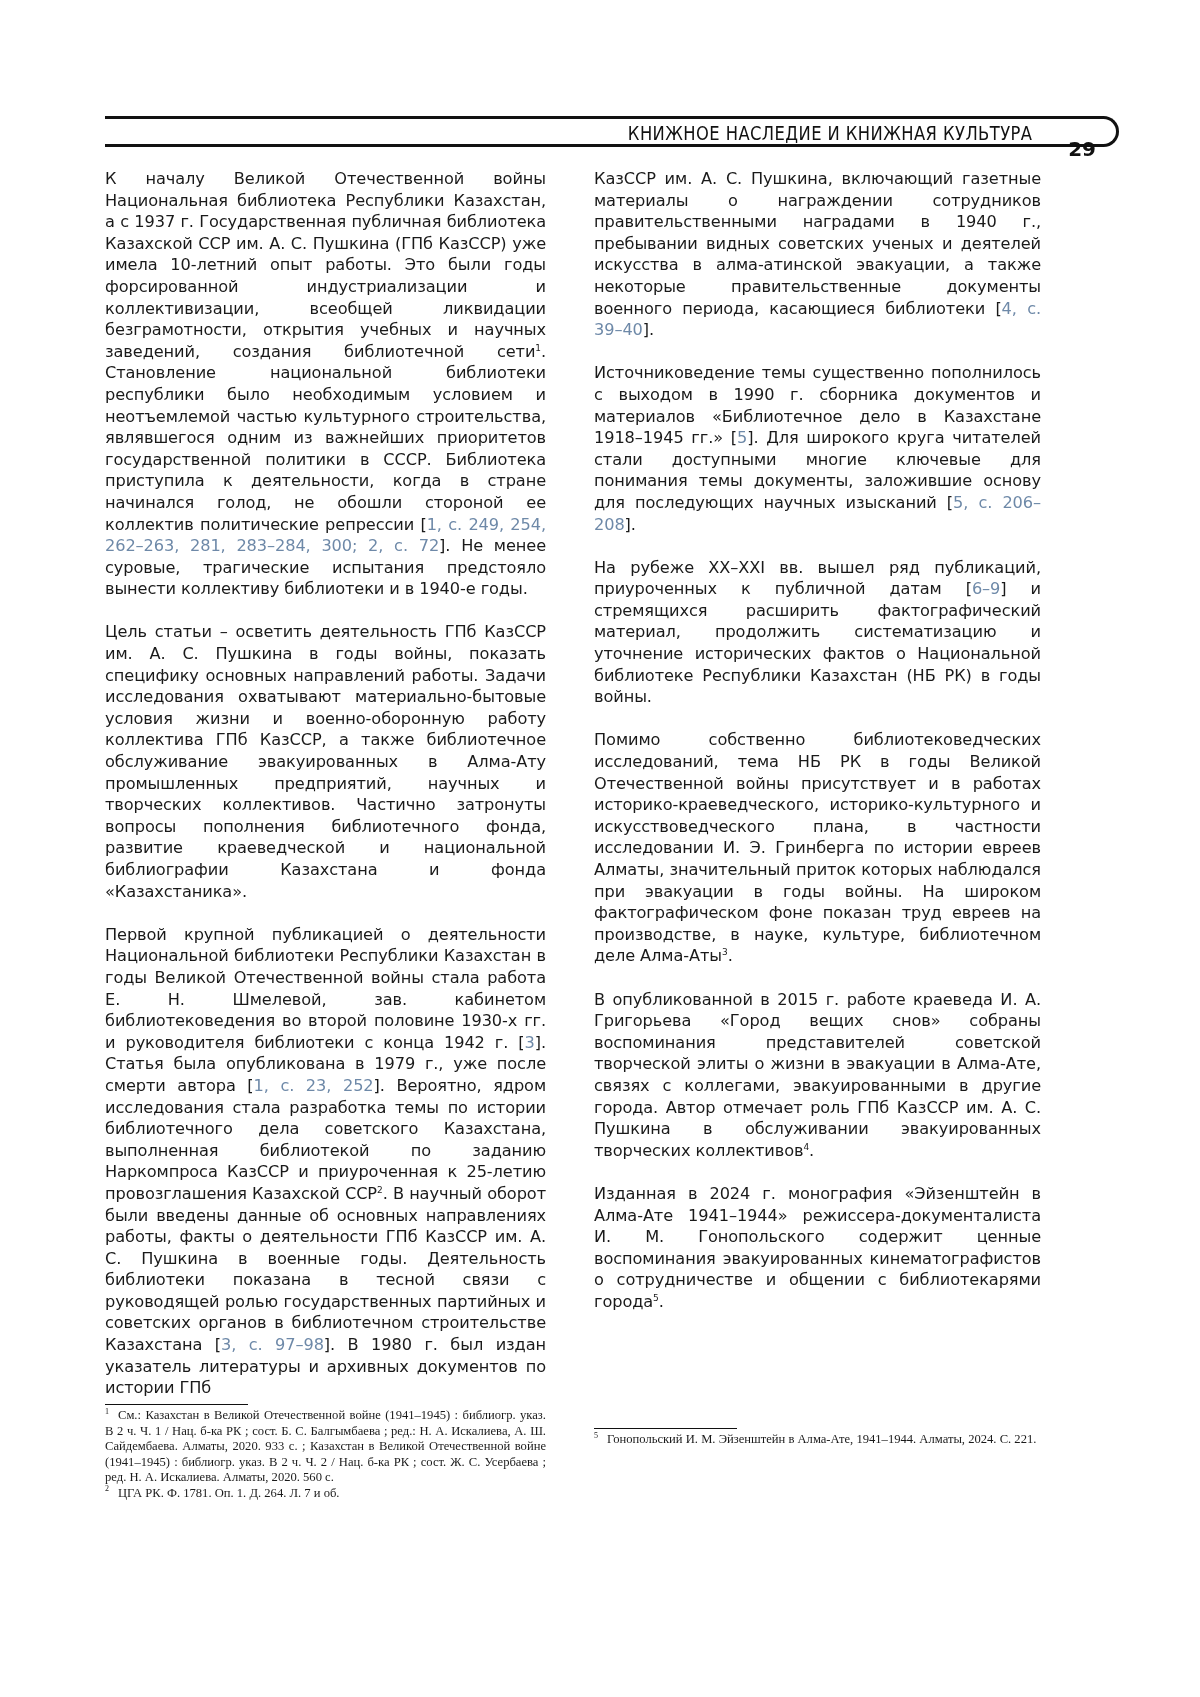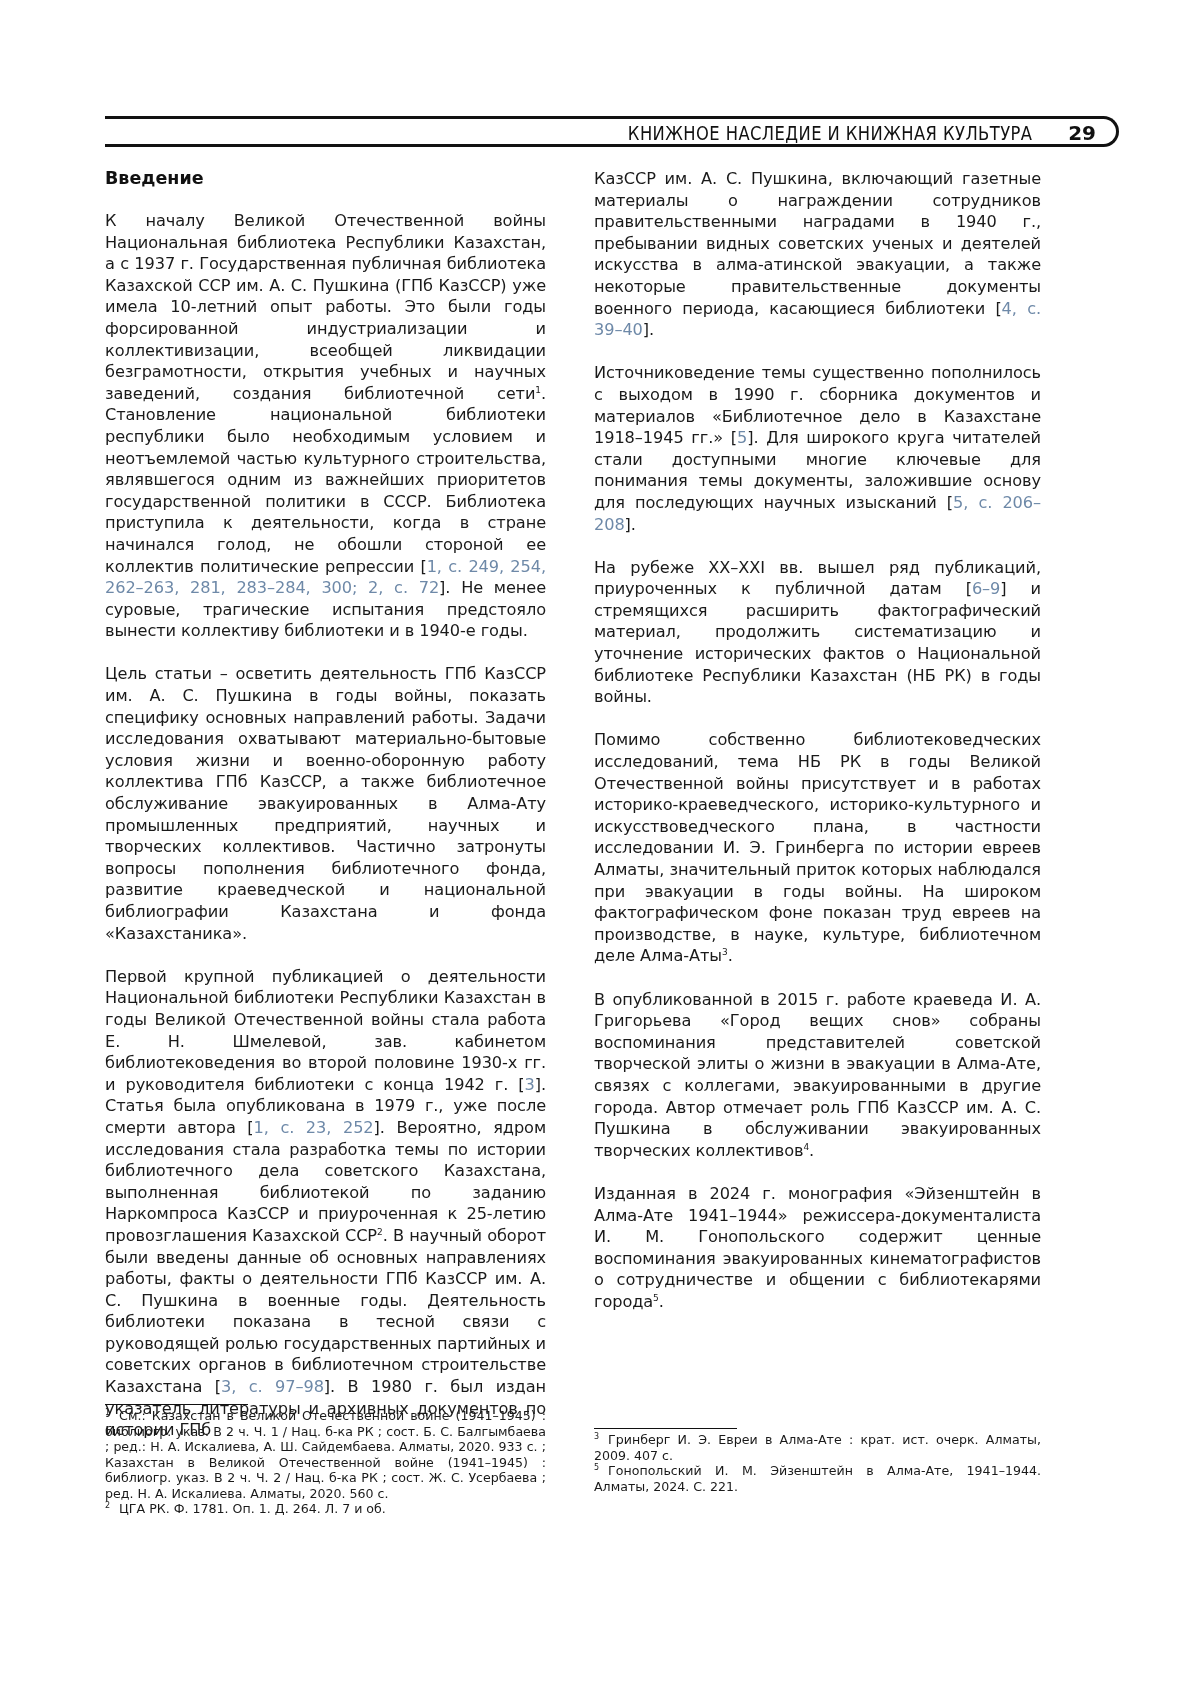--- a/index.html
+++ b/index.html
@@ -4,47 +4,46 @@
 <style>
   html, body { margin: 0; padding: 0; background: #ffffff; }
   body { width: 1200px; height: 1697px; position: relative; overflow: hidden;
          font-family: "DejaVu Sans", "Liberation Sans", sans-serif; color: #1a1a1a; }
   .page-header { position: absolute; left: 105px; top: 116px; width: 1014px; height: 31px;
                  border-top: 3px solid #111; border-bottom: 3px solid #111;
                  border-right: 3px solid #111; border-radius: 0 18px 18px 0; box-sizing: border-box; }
   .header-title { position: absolute; right: 84px; top: 3px; font-family: "DejaVu Sans", sans-serif;
                   font-size: 19px; letter-spacing: 0.5px; color: #111; transform: scaleX(0.86);
                   transform-origin: right center; white-space: nowrap; }
-  .page-number { position: absolute; right: 20px; top: 2px; font-weight: bold; font-size: 20px; color: #111; }
+  .page-number { position: absolute; right: 20px; top: 18px; font-weight: bold; font-size: 20px; color: #111; }
   .col { position: absolute; top: 168px; font-size: 16.2px; line-height: 21.6px; }
   .col-left { left: 105px; width: 441px; }
   .col-right { left: 594px; width: 447px; }
   .col p { margin: 0 0 21.6px 0; text-align: justify; hyphens: manual; letter-spacing: -0.1px; }
   .col h2 { margin: 0; font-size: 17.5px; line-height: 21px; font-weight: bold; color: #111; }
   .col h2.intro { margin-bottom: 21px; }
   .col h2.section { margin-top: 20px; margin-bottom: 22px; }
   .cite { color: #6e89a8; }
   sup { font-size: 9px; line-height: 0; vertical-align: super; }
-  .footnotes { position: absolute; font-size: 12.6px; line-height: 15.5px; color: #1a1a1a; }
+  .footnotes { position: absolute; font-size: 12.6px; line-height: 15.5px; color: #1a1a1a; font-family: Liberation Serif, serif; }
   .footnotes .rule { width: 143px; border-top: 1.5px solid #111; margin-bottom: 3px; }
   .fn-left { left: 105px; top: 1404px; width: 441px; }
   .fn-right { left: 594px; top: 1428px; width: 447px; }
   .footnotes .fn { margin: 0; text-align: justify; }
   .footnotes .fn .num { font-size: 8px; vertical-align: super; line-height: 0; margin-right: 9px; }
 </style>
 </head>
 <body>
 
 <div class="page-header">
   <span class="header-title">КНИЖНОЕ НАСЛЕДИЕ И КНИЖНАЯ КУЛЬТУРА</span>
   <span class="page-number">29</span>
 </div>
 
 <div class="col col-left">
-  <h2 class="intro">Введение</h2>
 
   <p><span>К началу Великой Отечественной войны Национальная библиотека Республики Казахстан, а с 1937 г. Государственная публичная библиотека Казахской ССР им. А. С. Пушкина (ГПб КазССР) уже имела 10-летний опыт работы. Это были годы форсированной индустриализации и коллективизации, всеобщей ликвидации безграмотности, открытия учебных и научных заведений, создания библиотечной сети</span><sup>1</sup><span>. Становление национальной библиотеки республики было необходимым условием и неотъемлемой частью культурного строительства, являвшегося одним из важнейших приоритетов государственной политики в СССР. Библиотека приступила к деятельности, когда в стране начинался голод, не обошли стороной ее коллектив политические репрессии [</span><span class="cite">1, с. 249, 254, 262–263, 281, 283–284, 300; 2, с. 72</span><span>]. Не менее суровые, трагические испытания предстояло вынести коллективу библиотеки и в 1940-е годы.</span></p>
 
   <p>Цель статьи – осветить деятельность ГПб КазССР им. А. С. Пушкина в годы войны, показать специфику основных направлений работы. Задачи исследования охватывают материально-бытовые условия жизни и военно-оборонную работу коллектива ГПб КазССР, а также библиотечное обслуживание эвакуированных в Алма-Ату промышленных предприятий, научных и творческих коллективов. Частично затронуты вопросы пополнения библиотечного фонда, развитие краеведческой и национальной библиографии Казахстана и фонда «Казахстаника».</p>
 
   <p><span>Первой крупной публикацией о деятельности Национальной библиотеки Республики Казахстан в годы Великой Отечественной войны стала работа Е. Н. Шмелевой, зав. кабинетом библиотековедения во второй половине 1930-х гг. и руководителя библиотеки с конца 1942 г. [</span><span class="cite">3</span><span>]. Статья была опубликована в 1979 г., уже после смерти автора [</span><span class="cite">1, с. 23, 252</span><span>]. Вероятно, ядром исследования стала разработка темы по истории библиотечного дела советского Казахстана, выполненная библиотекой по заданию Наркомпроса КазССР и приуроченная к 25-летию провозглашения Казахской ССР</span><sup>2</sup><span>. В научный оборот были введены данные об основных направлениях работы, факты о деятельности ГПб КазССР им. А. С. Пушкина в военные годы. Деятельность библиотеки показана в тесной связи с руководящей ролью государственных партийных и советских органов в библиотечном строительстве Казахстана [</span><span class="cite">3, с. 97–98</span><span>]. В 1980 г. был издан указатель литературы и архивных документов по истории ГПб</span></p>
 </div>
 
 <div class="col col-right">
   <p><span>КазССР им. А. С. Пушкина, включающий газетные материалы о награждении сотрудников правительственными наградами в 1940 г., пребывании видных советских ученых и деятелей искусства в алма-атинской эвакуации, а также некоторые правительственные документы военного периода, касающиеся библиотеки [</span><span class="cite">4, с. 39–40</span><span>].</span></p>
@@ -63,15 +62,14 @@
 </div>
 
 <div class="footnotes fn-left">
   <div class="rule"></div>
   <p class="fn"><span class="num">1</span><span>См.: Казахстан в Великой Отечественной войне (1941–1945) : библиогр. указ. В 2 ч. Ч. 1 / Нац. б-ка РК ; сост. Б. С. Балгымбаева ; ред.: Н. А. Искалиева, А. Ш. Сайдембаева. Алматы, 2020. 933 с. ; Казахстан в Великой Отечественной войне (1941–1945) : библиогр. указ. В 2 ч. Ч. 2 / Нац. б-ка РК ; сост. Ж. С. Усербаева ; ред. Н. А. Искалиева. Алматы, 2020. 560 с.</span></p>
   <p class="fn"><span class="num">2</span><span>ЦГА РК. Ф. 1781. Оп. 1. Д. 264. Л. 7 и об.</span></p>
 </div>
 
 <div class="footnotes fn-right">
   <div class="rule"></div>
-  <p class="fn"><span class="num">3</span><span>Гринберг И. Э. Евреи в Алма-Ате : крат. ист. очерк. Алматы, 2009. 407 с.</span></p>
   <p class="fn"><span class="num">5</span><span>Гонопольский И. М. Эйзенштейн в Алма-Ате, 1941–1944. Алматы, 2024. С. 221.</span></p>
 </div>
 
 </body></html>

